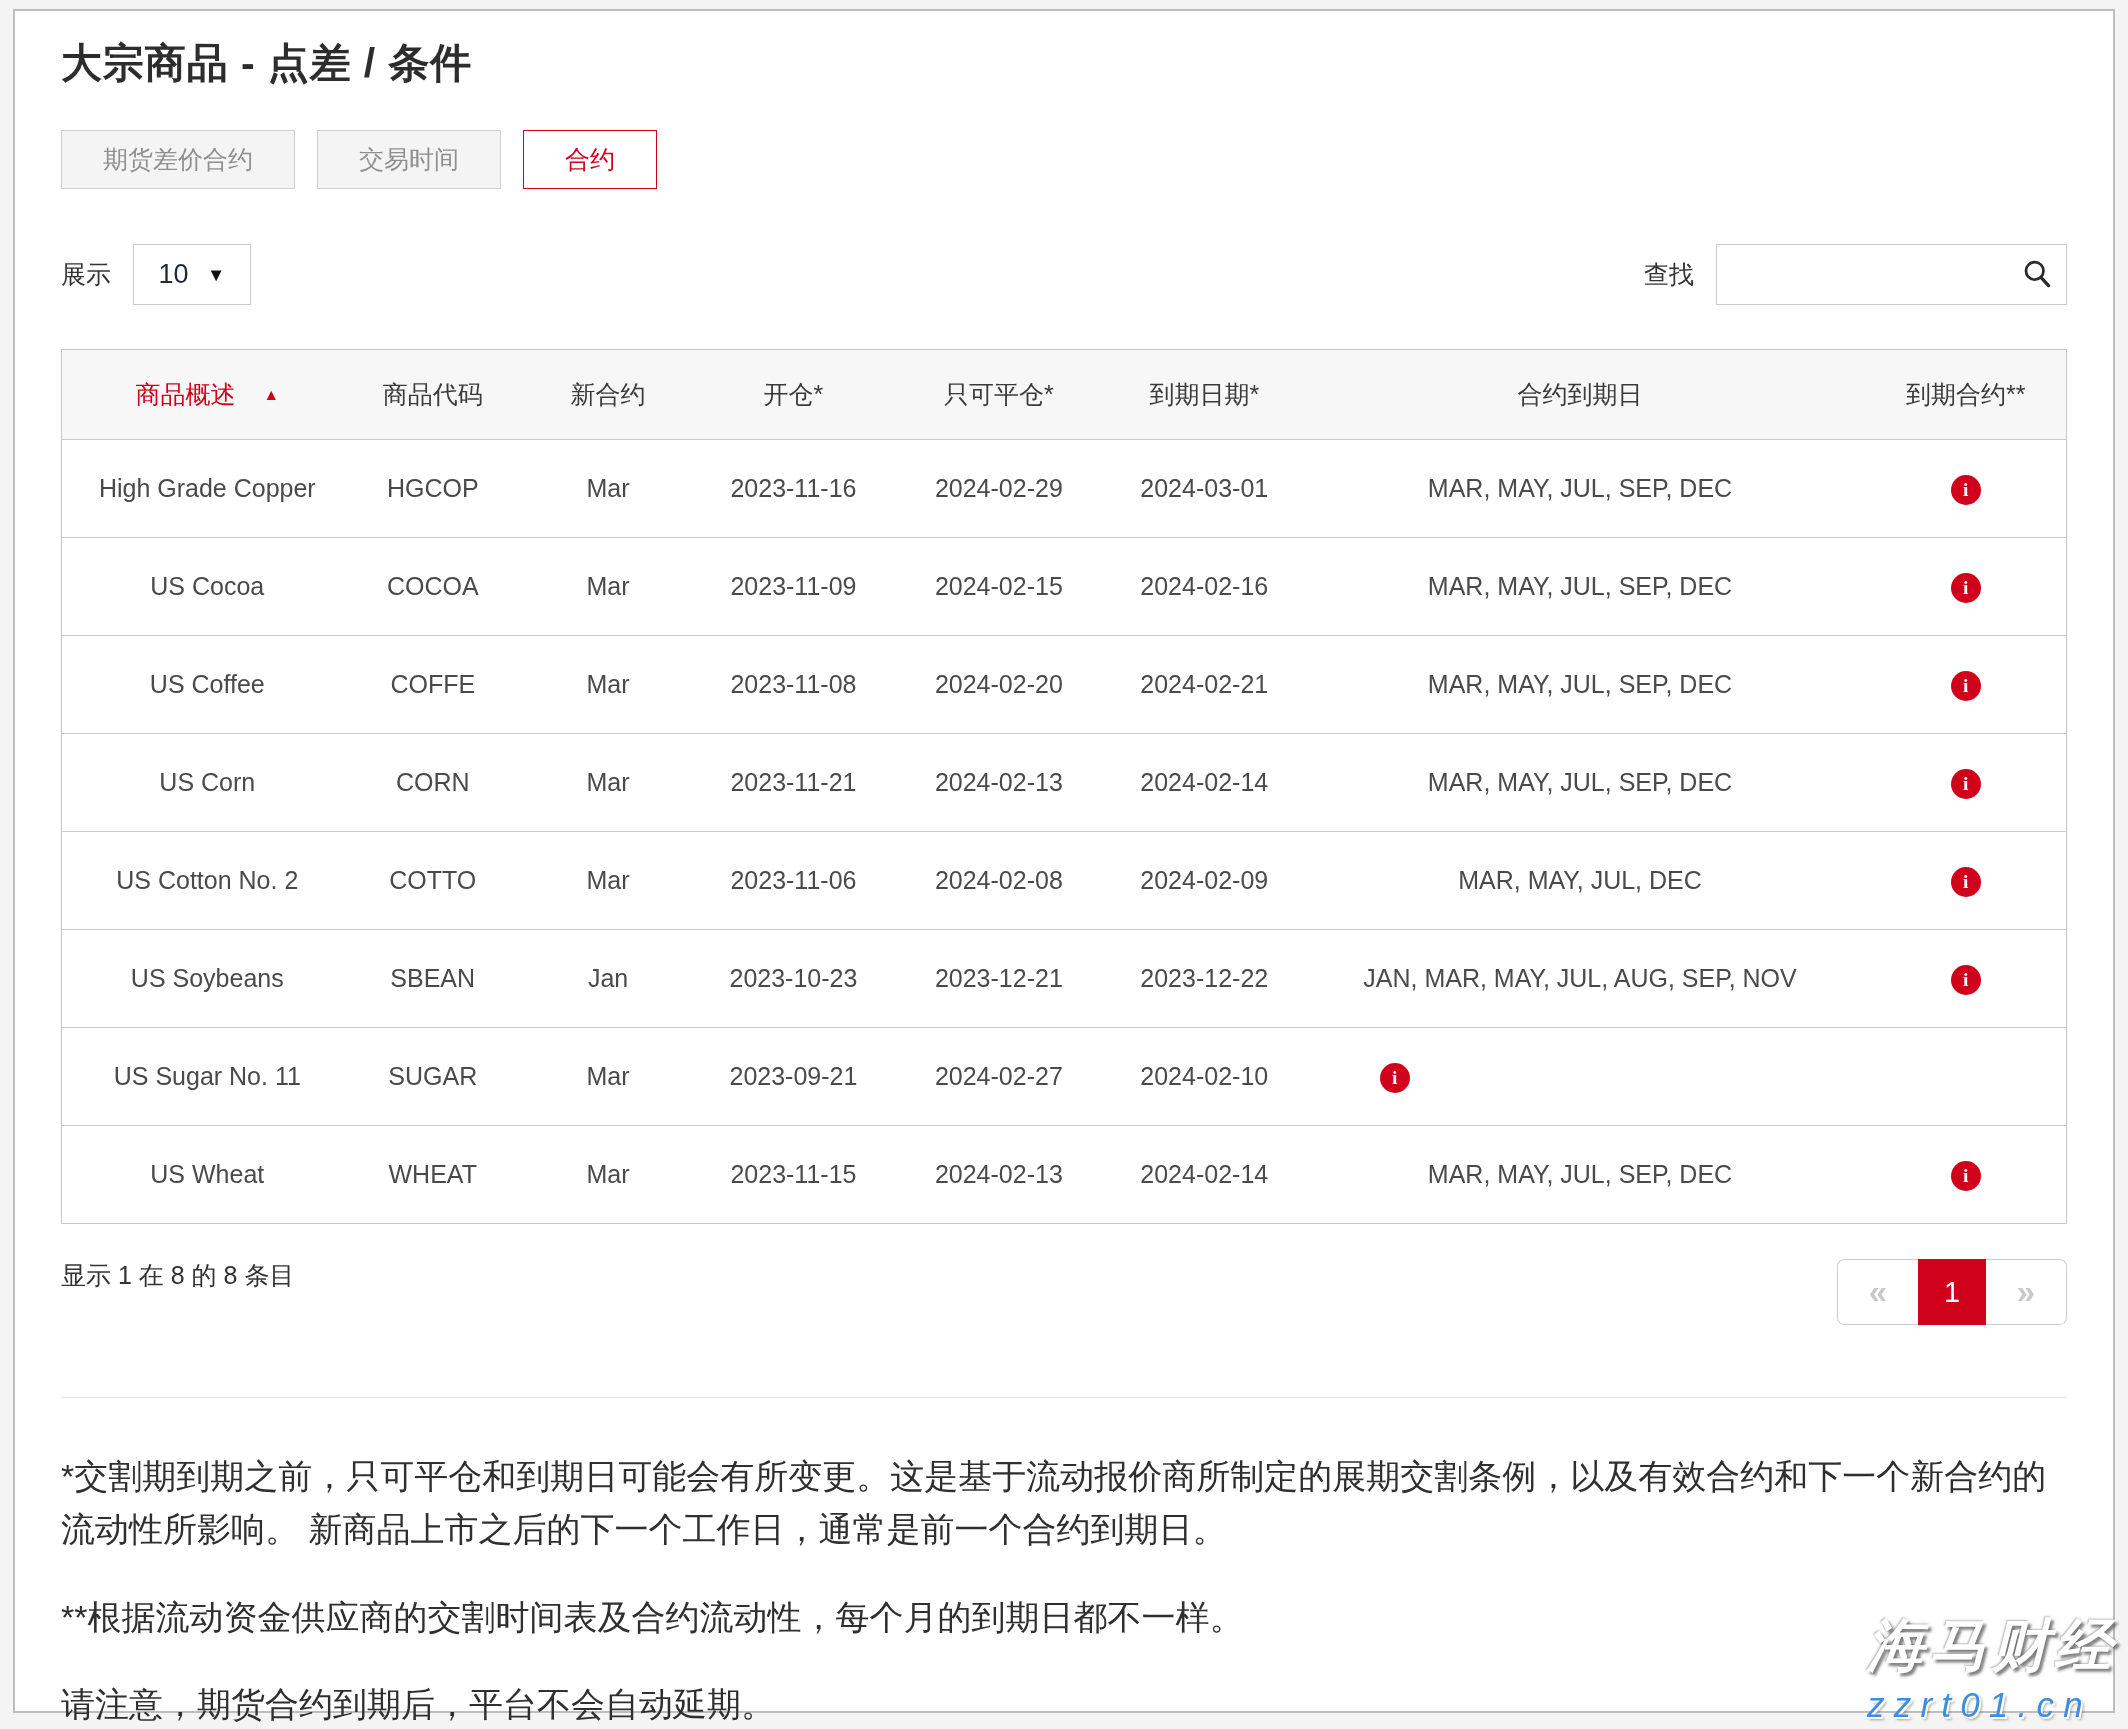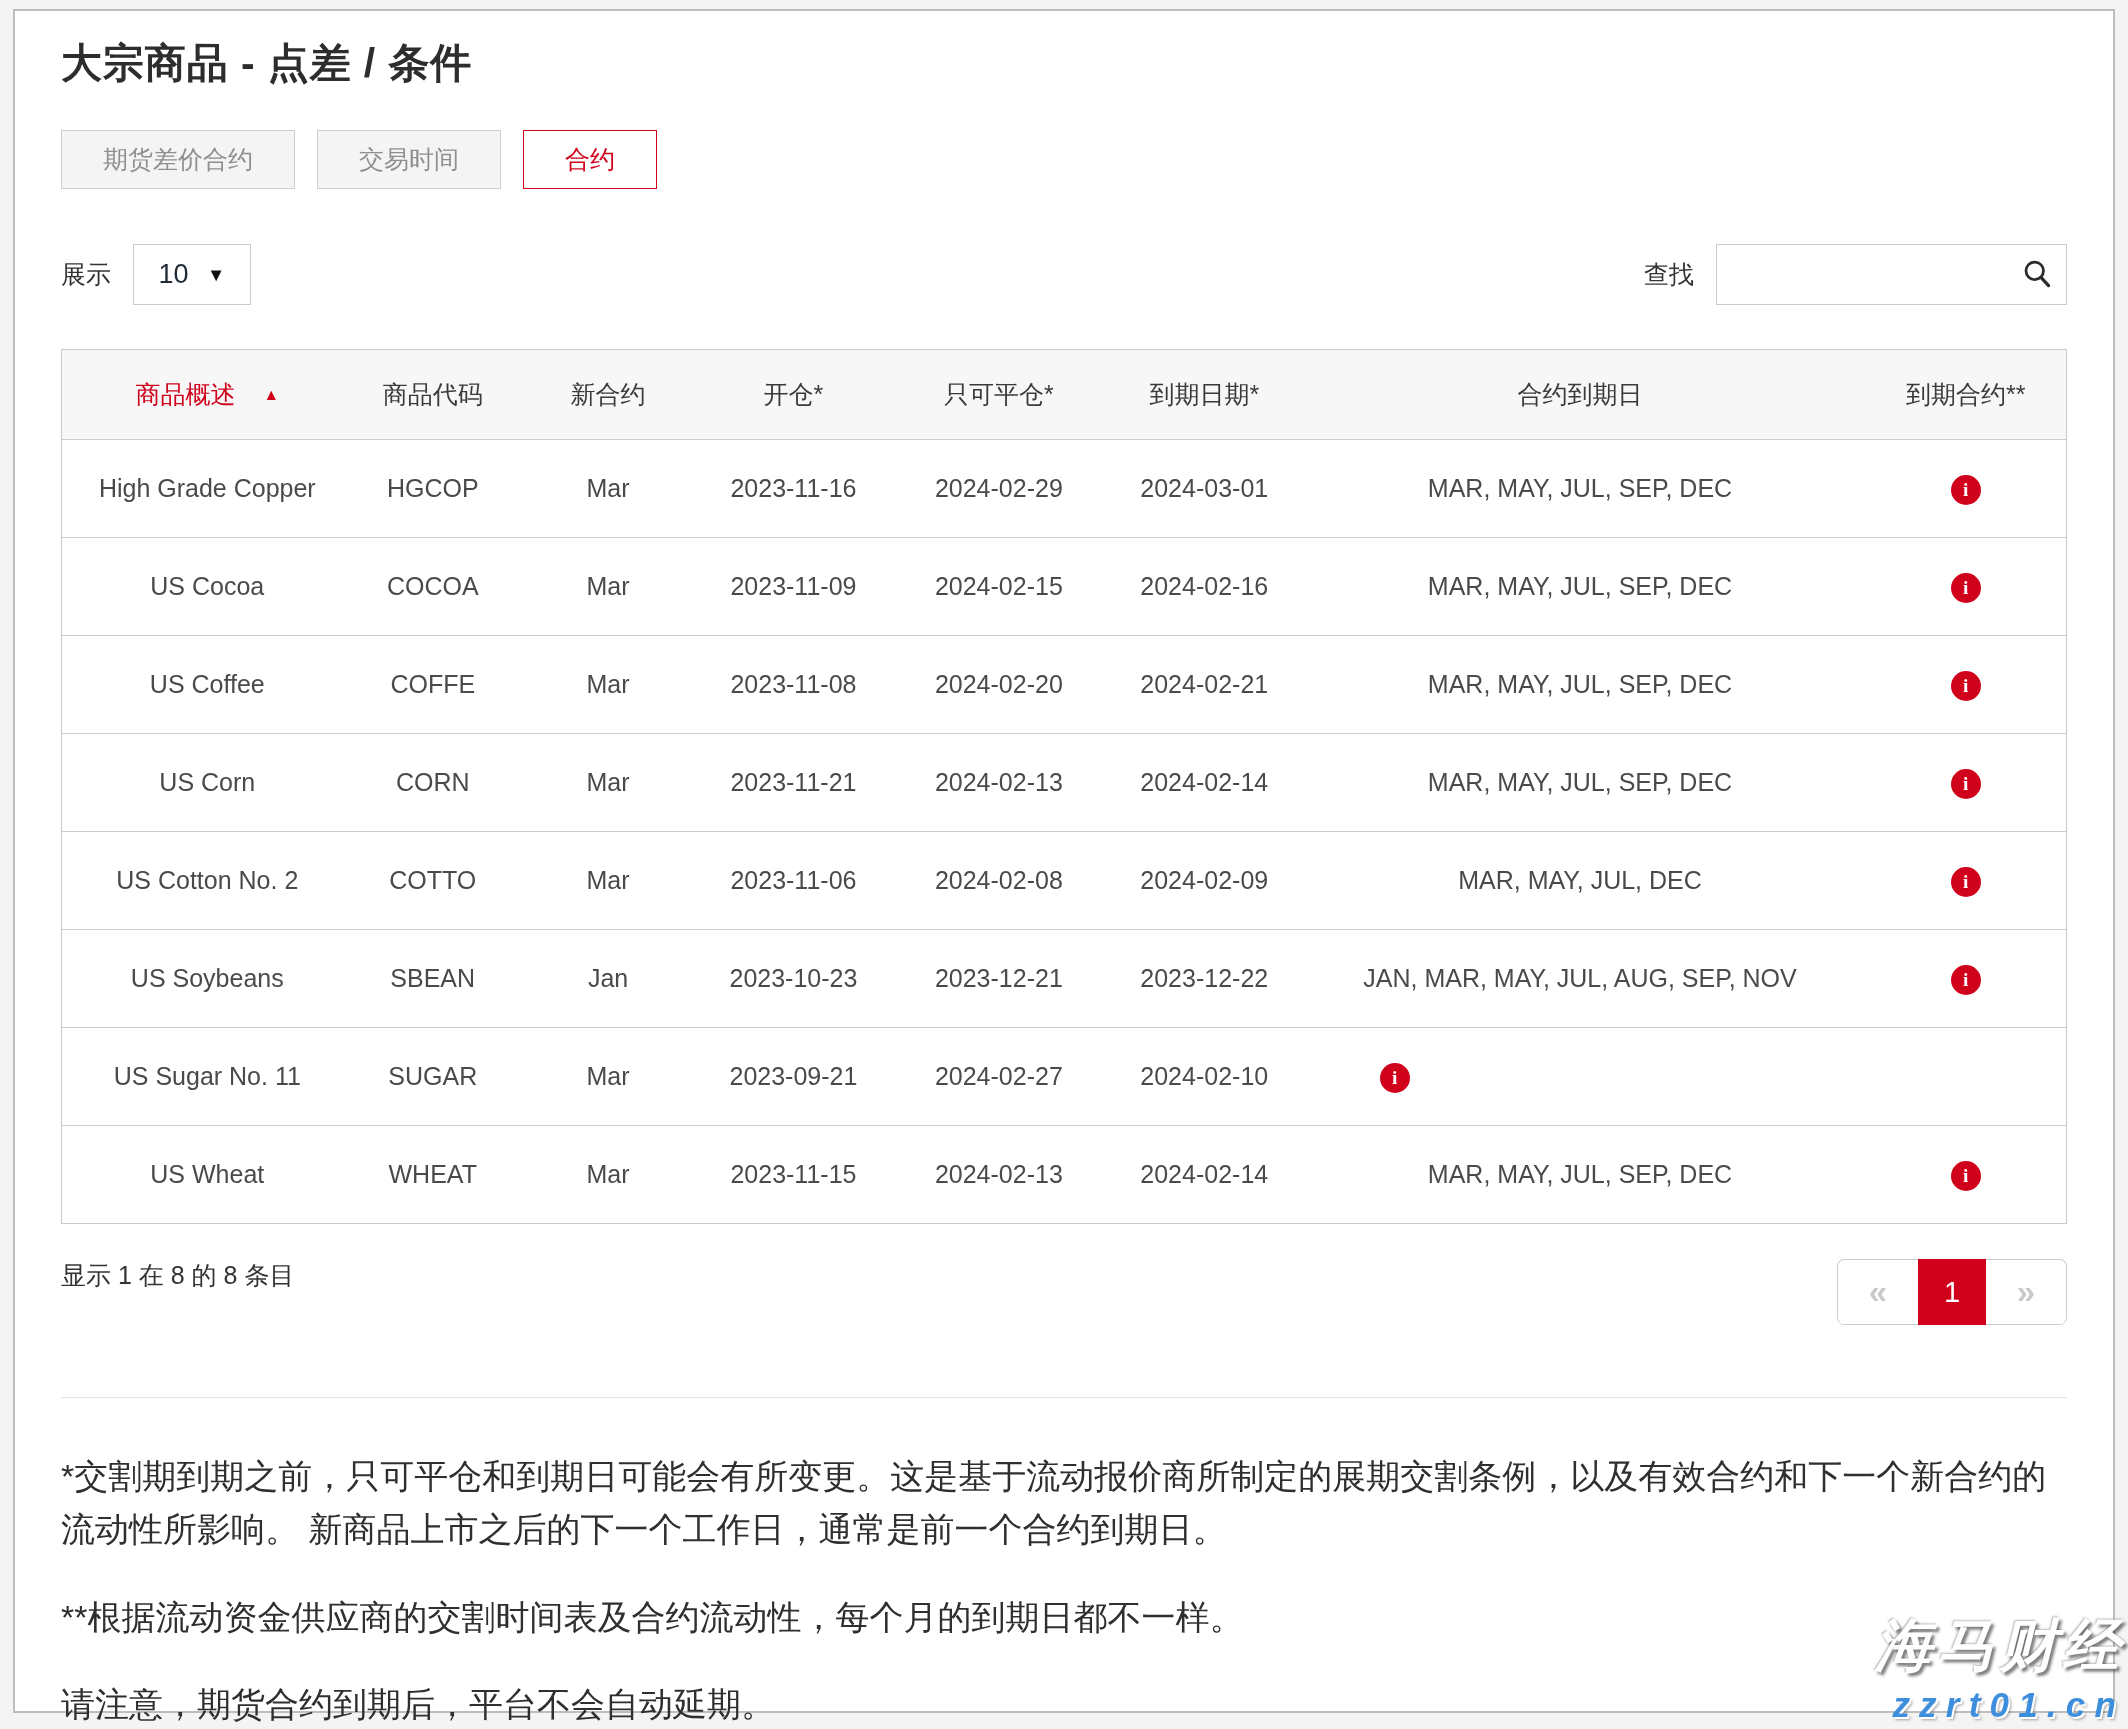--- a/index.html
+++ b/index.html
@@ -100,29 +100,29 @@
   .page-btn.current {
     width: 68px; background: var(--accent); border: none;
     color: #ffffff; font-size: 29px; font-weight: normal;
   }
 
   .divider { margin-top: 72px; border: none; border-top: 1.8px solid #e2e2e2; }
   .notes { margin-top: 52px; }
   .notes p { font-size: 34px; color: #2f2f2f; line-height: 1.55; margin-bottom: 35px; max-width: 2040px; }
 
   .watermark {
-    position: absolute; right: 3px; bottom: 5.5px;
-    text-align: right; font-style: italic; pointer-events: none;
+    position: absolute; right: 11px; bottom: 5.5px;
+    font-style: italic; pointer-events: none;
   }
   .watermark .wm1 {
     font-size: 57px; font-weight: bold; color: #ffffff; letter-spacing: 5.5px;
     text-shadow: 2.8px 2.8px 2.8px rgba(60,60,60,.65), -0.9px -0.9px 1.8px rgba(120,120,120,.5);
   }
   .watermark .wm2 {
-    font-size: 35px; font-weight: bold; letter-spacing: 9.2px;
+    font-size: 35px; font-weight: normal; letter-spacing: 9.2px;
     color: var(--wm-blue);
     text-shadow: 1.8px 1.8px 0 #ffffff, 2.8px 2.8px 2.8px rgba(0,0,0,.35);
   }
 </style>
 </head>
 <body>
 
 <div class="card">
 
   <h1 class="page-title">大宗商品 - 点差 / 条件</h1>

